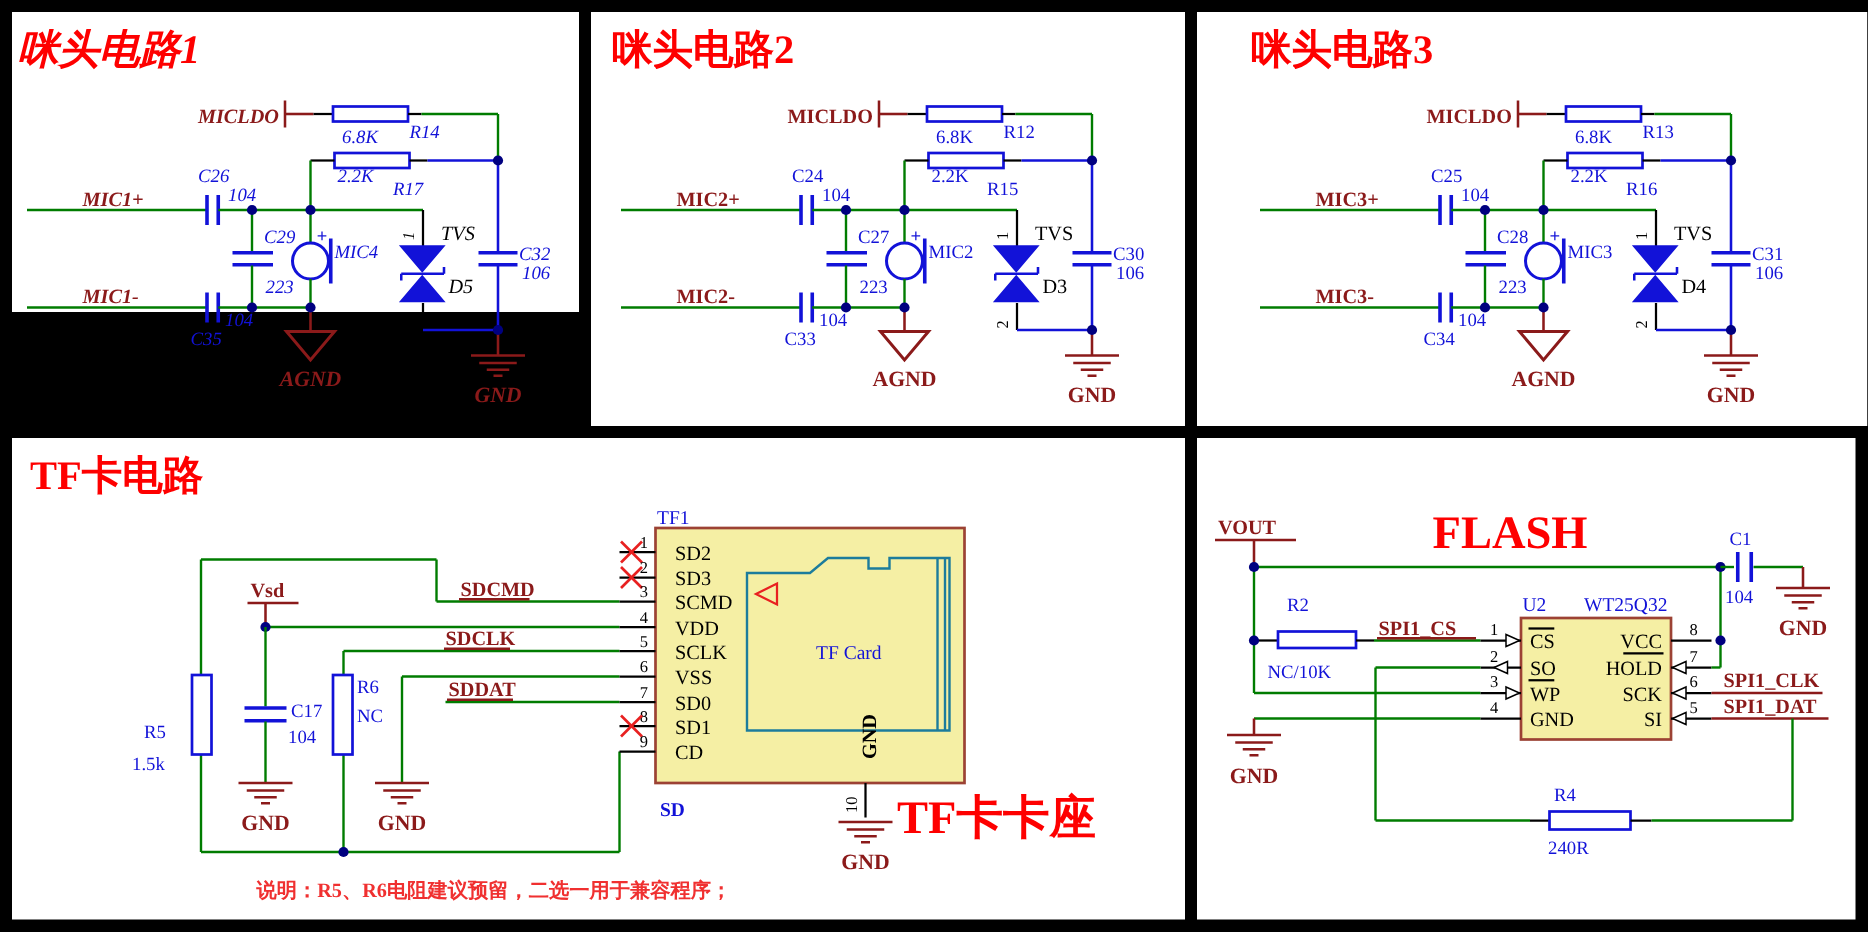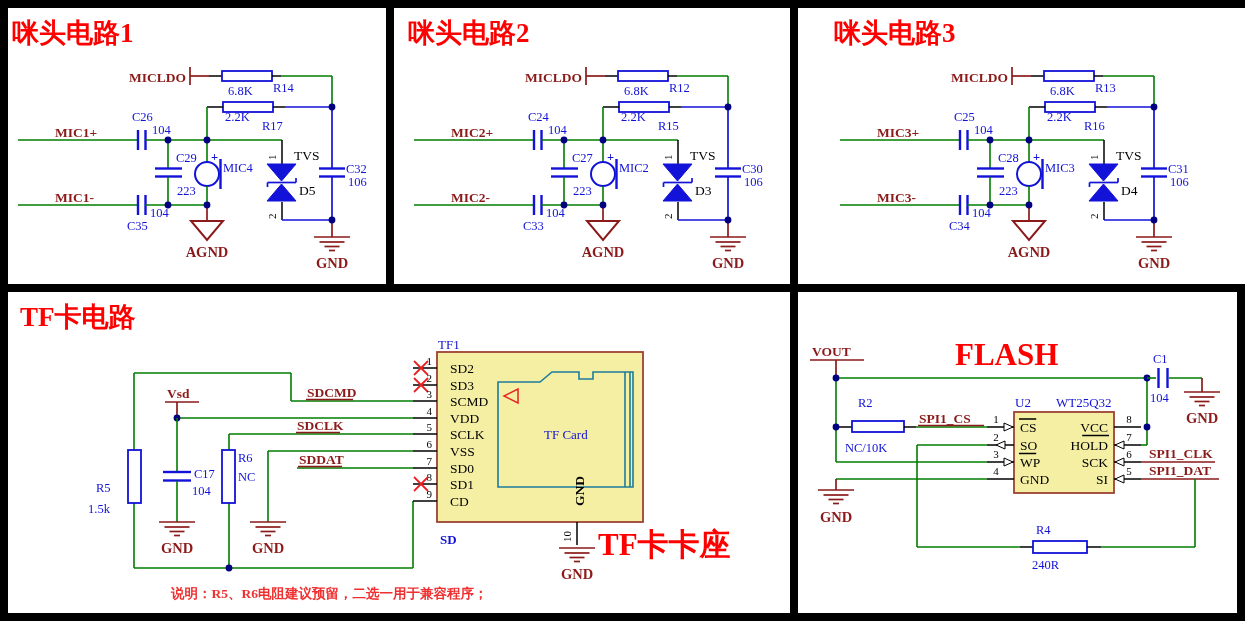--- a/index.html
+++ b/index.html
@@ -32,21 +32,21 @@
   .tp{fill:#000;font-size:13.5px}
   .tnum{fill:#000;font-size:11px}
   .tg{fill:#8B1A1A;font-size:14.5px;font-weight:bold}
   .tnote{fill:#F03030;font-size:13.5px;font-weight:bold}
 </style>
 </head>
 <body>
 
 <div id="canvas">
 
-  <div class="panel" style="left:8px;top:8px;width:378px;height:276px;">
+  <div class="panel" style="left:8px;top:8px;width:378px;height:200px;font-style:italic;">
     <div class="mic-slot" id="mic-slot-0" style="left:0px">
         <svg class="mic-svg" width="378" height="276" viewBox="0 0 378 276">
     <text class="tt" x="4" y="34">咪头电路1</text>
 
     <text class="tn" x="178" y="74" text-anchor="end">MICLDO</text>
     <line class="wr" x1="182" y1="59" x2="182" y2="77"></line>
     <line class="wr" x1="182" y1="68" x2="201" y2="68"></line>
     <line class="wb" x1="201" y1="68" x2="214" y2="68"></line>
 
     <rect class="res" x="214" y="63" width="50" height="10"></rect>

